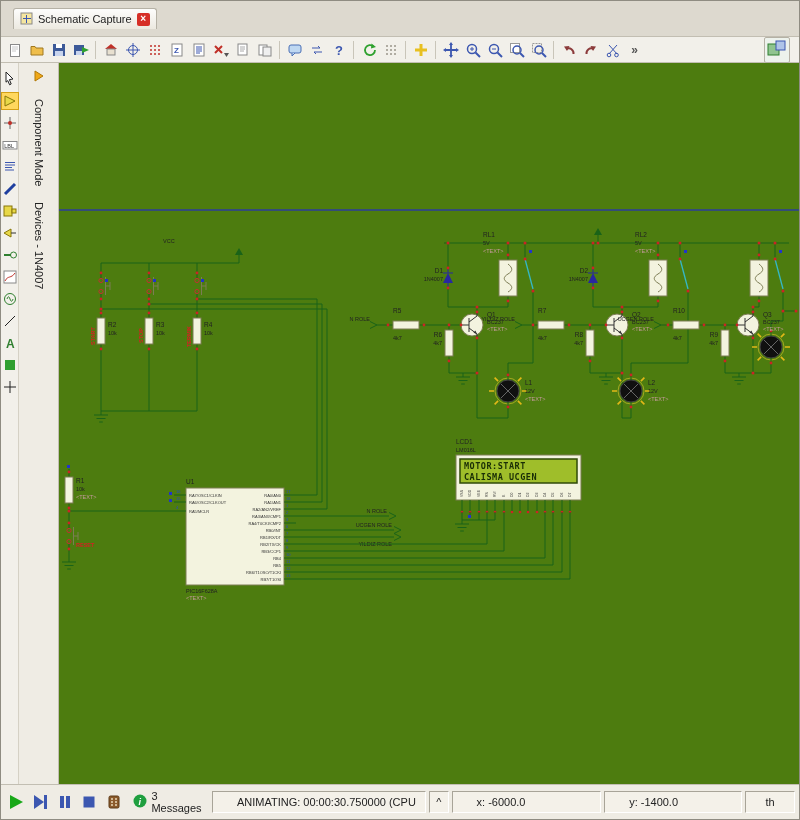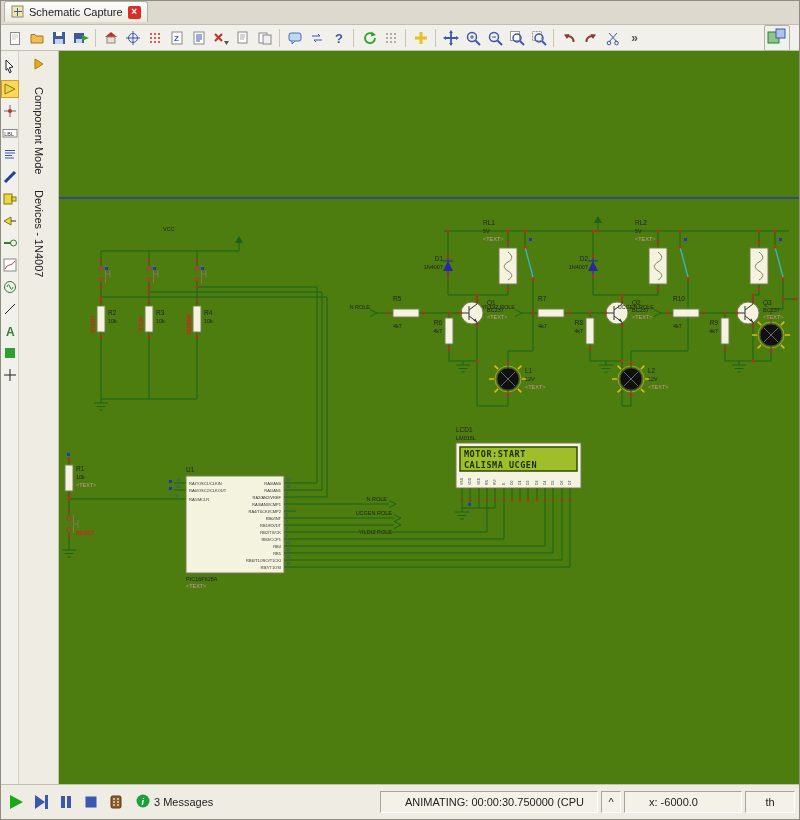--- a/index.html
+++ b/index.html
@@ -1,20 +1,20 @@
 <!DOCTYPE html>
 <html><head>
 <meta charset="utf-8">
 <style>
 *{box-sizing:border-box;margin:0;padding:0}
 html,body{width:800px;height:820px}
 body{font-family:"Liberation Sans",sans-serif;background:#EDEAE3}
 svg{font-family:"Liberation Sans",sans-serif}
 .app{position:relative;width:800px;height:820px;border:1px solid #8f8c82;display:flex;flex-direction:column;overflow:hidden;background:#EDEAE3}
-.tabbar{height:24px;background:#DDD9CF;border-bottom:1px solid #c2beb2;display:flex;align-items:flex-start;padding-left:3px}
+.tabbar{height:36px;background:#DDD9CF;border-bottom:1px solid #c2beb2;display:flex;align-items:center;padding-left:12px}
 .tab{height:21px;background:linear-gradient(#FDFDFC,#ECE9E0);border:1px solid #b5b1a5;border-bottom:none;border-radius:3px 3px 0 0;display:flex;align-items:center;gap:5px;padding:0 6px;font-size:11px;color:#222}
 .tab-close{width:13px;height:13px;background:#D62F27;color:#fff;font-size:10px;line-height:12px;text-align:center;border-radius:2px;font-weight:bold;cursor:default}
 .toolbar{height:26px;background:#F2F0EA;border-bottom:1px solid #c2beb2;display:flex;align-items:center;padding:0 3px;gap:1px}
 .ti{width:21px;height:21px;display:flex;align-items:center;justify-content:center;border-radius:2px}
 .ti svg{display:block}
 .sep{width:1px;height:18px;background:#c9c5b9;margin:0 3px}
 .tool-end{margin-left:auto;margin-right:6px;border:1px solid #b5b1a5;background:#EDF2EC;padding:1px;border-radius:2px}
 .main{flex:1;display:flex;min-height:0}
 .toolcol{width:18px;background:#F2F0EA;border-right:1px solid #d5d1c5;display:flex;flex-direction:column;align-items:center;padding-top:8px;gap:6px}
 .li{width:16px;height:16px;display:flex;align-items:center;justify-content:center}
@@ -723,17 +723,18 @@
       </span>
     <span class="msg">
       <span><svg width="14" height="14">
             <circle cx="7" cy="7" r="6.5" fill="#1F9F3F"></circle>
             <text x="5.5" y="10.5" font-size="9" fill="#fff" font-weight="bold" font-style="italic">i</text>
           </svg></span>
       <span>3 Messages</span>
     </span>
     <span class="spanel" style="margin-left:auto;width:218px">ANIMATING: 00:00:30.750000 (CPU</span>
     <span class="spanel" style="width:20px;justify-content:center;padding:0">^</span>
-    <span class="spanel" style="width:118px">x: -6000.0</span>
+    <span class="spanel" style="width:152px">x: -6000.0</span>
+    <span class="spanel" style="width:140px">y: -1400.0</span>
     <span class="spanel" style="width:24px;justify-content:center">th</span>
   </div>
 
 </div>
 
 </body></html>

